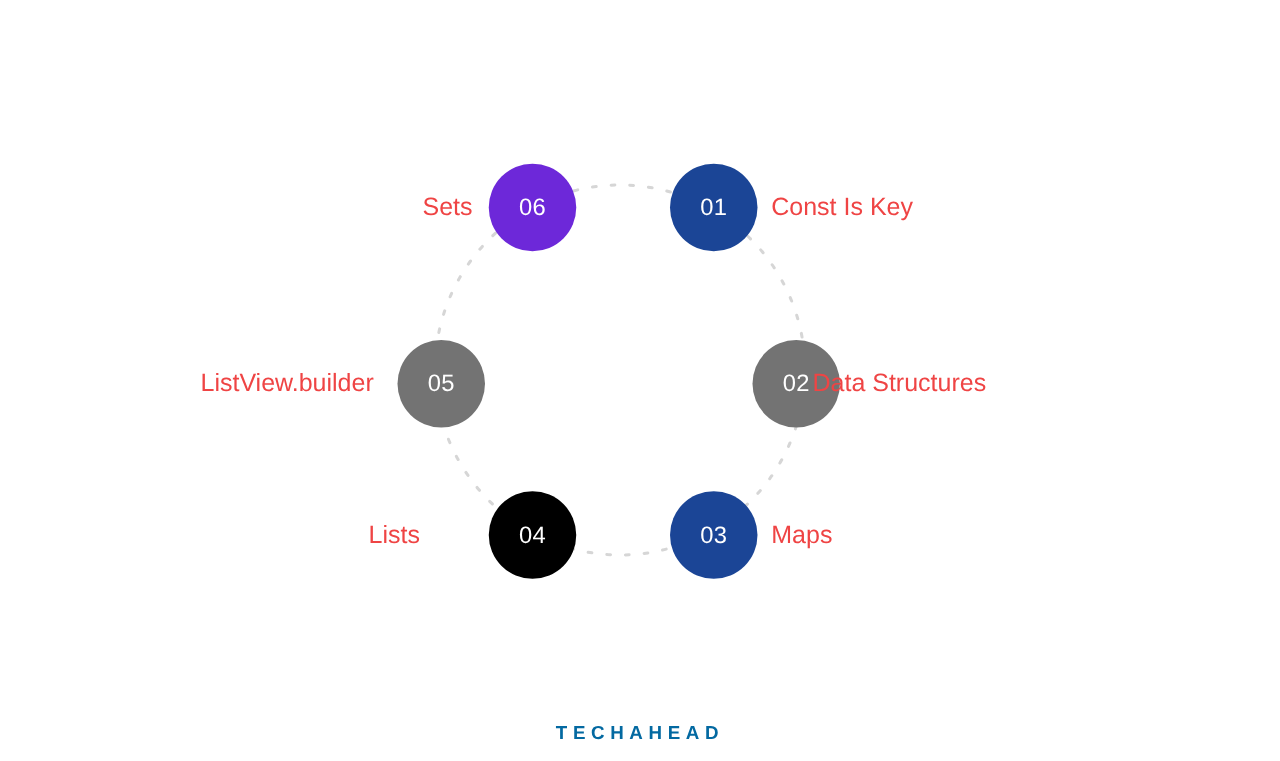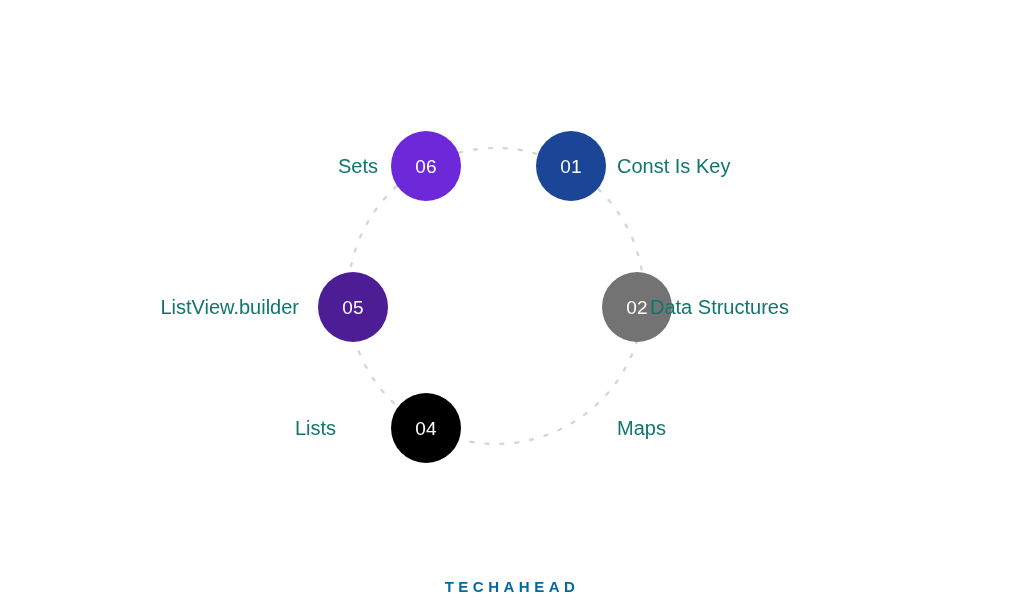--- a/index.html
+++ b/index.html
@@ -42,21 +42,21 @@
     color: #ffffff;
     font-size: 19px;
     font-family: "Liberation Sans", sans-serif;
     font-weight: 400;
     letter-spacing: 0.3px;
     line-height: 1;
   }
   .node-label {
     position: absolute;
     font-size: 20px;
-    color: #0f766e;
+    color: #ef4444;
     font-family: "Liberation Sans", sans-serif;
     font-weight: 400;
     white-space: nowrap;
     line-height: 1;
   }
   .label-right {
     text-align: left;
   }
   .label-left {
     text-align: right;
@@ -102,28 +102,31 @@
   <div class="node" id="node-01" style="background:#1b4596;">
     <span class="node-num">01</span>
   </div>
   <div class="node-label label-right" id="label-01">Const Is Key</div>
 
   <div class="node" id="node-02" style="background:#737373;">
     <span class="node-num">02</span>
   </div>
   <div class="node-label label-right" id="label-02">Data Structures</div>
 
+  <div class="node" id="node-03" style="background:#1b4596;">
+    <span class="node-num">03</span>
+  </div>
   <div class="node-label label-right" id="label-03">Maps</div>
 
   <div class="node" id="node-04" style="background:#000000;">
     <span class="node-num">04</span>
   </div>
   <div class="node-label label-left" id="label-04">Lists</div>
 
-  <div class="node" id="node-05" style="background:#4c1d95;">
+  <div class="node" id="node-05" style="background:#737373;">
     <span class="node-num">05</span>
   </div>
   <div class="node-label label-left" id="label-05">ListView.builder</div>
 
   <div class="node" id="node-06" style="background:#6d28d9;">
     <span class="node-num">06</span>
   </div>
   <div class="node-label label-left" id="label-06">Sets</div>
 
   <div id="watermark">TECHAHEAD</div>

